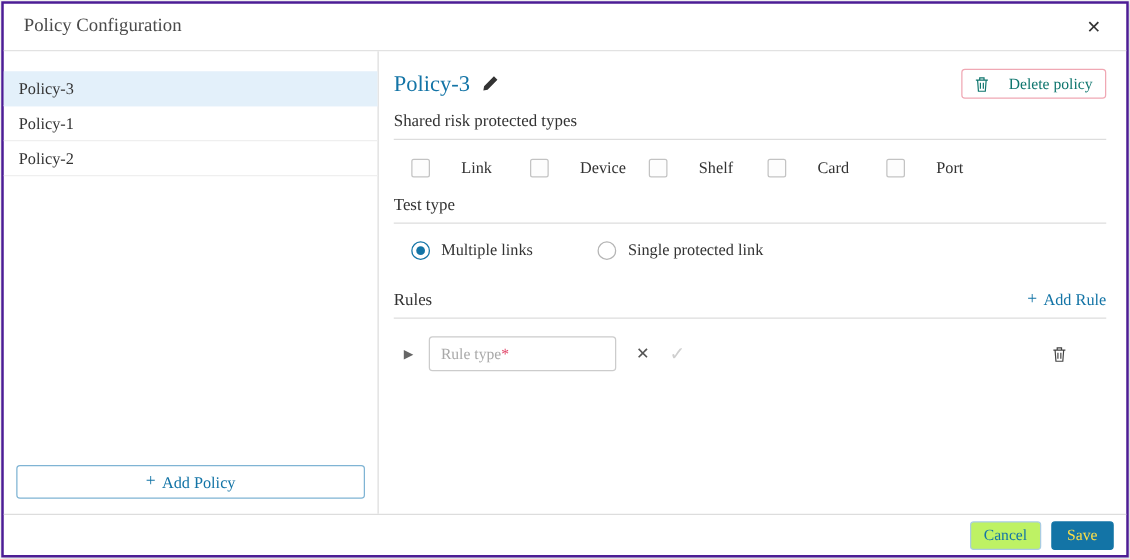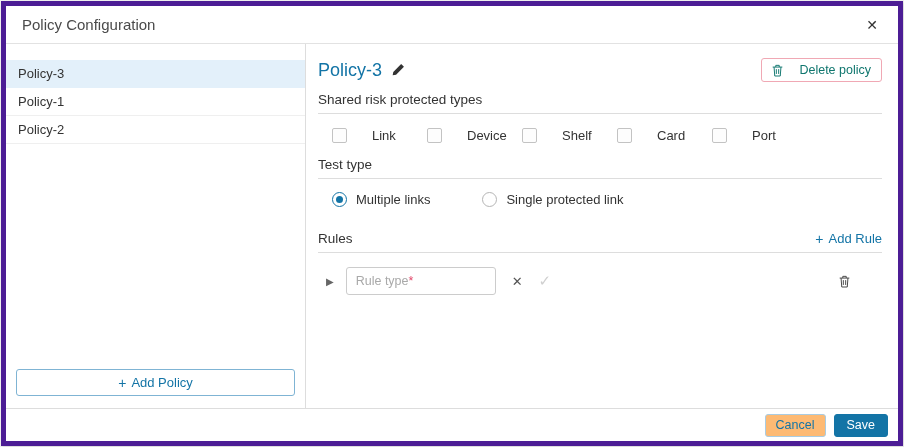--- a/index.html
+++ b/index.html
@@ -1,23 +1,24 @@
 <!DOCTYPE html>
 <html><head>
 <meta charset="utf-8">
 <style>
   * { box-sizing: border-box; margin: 0; padding: 0; }
   html, body { width: 904px; height: 447px; background: #f4f4f4; }
   body { font-family: "Liberation Sans", sans-serif; color: #333; font-size: 13px; }
 
   .dialog {
     width: 902px; height: 445px; margin: 1px;
-    background: #fff; border: 5px solid #4c1d95;
+    background: #fff; border: 2px solid #4c1d95;
     display: flex; flex-direction: column;
     box-shadow: 1px 1px 3px rgba(0,0,0,.15);
+    font-family: Liberation Serif, serif;
   }
 
   
   .dlg-header {
     height: 38px; flex: 0 0 38px; display: flex; align-items: center;
     padding: 0 16px; border-bottom: 1px solid #e2e2e2;
   }
   .dlg-title { font-size: 15px; color: #4a4a4a; }
   .close { margin-left: auto; font-size: 14px; color: #333; cursor: pointer; padding: 2px 4px; }
 
@@ -96,28 +97,28 @@
   .confirm { margin-left: 16px; color: #cfcfcf; font-size: 15px; cursor: pointer; }
   .rule-trash { margin-left: auto; margin-right: 32px; color: #444; cursor: pointer; display: inline-flex; }
 
   
   .dlg-footer {
     flex: 0 0 33px; border-top: 1px solid #ddd;
     display: flex; align-items: center; justify-content: flex-end;
     gap: 8px; padding: 0 10px;
   }
   .btn-cancel {
-    height: 23px; padding: 0 10px; background: #fdba74;
+    height: 23px; padding: 0 10px; background: #bef264;
     border: 1px solid #a9cce2; border-radius: 3px;
     color: #1374a6; font-size: 12.5px; font-family: inherit; cursor: pointer;
   }
   .btn-save {
     height: 23px; padding: 0 12px; background: #1374a6;
     border: 1px solid #1374a6; border-radius: 3px;
-    color: #ffffff; font-size: 12.5px; font-family: inherit; cursor: pointer;
+    color: #fde047; font-size: 12.5px; font-family: inherit; cursor: pointer;
   }
 </style>
 </head>
 <body>
 
 <div class="dialog">
 
   <div class="dlg-header">
     <span class="dlg-title">Policy Configuration</span>
     <span class="close">✕</span>

